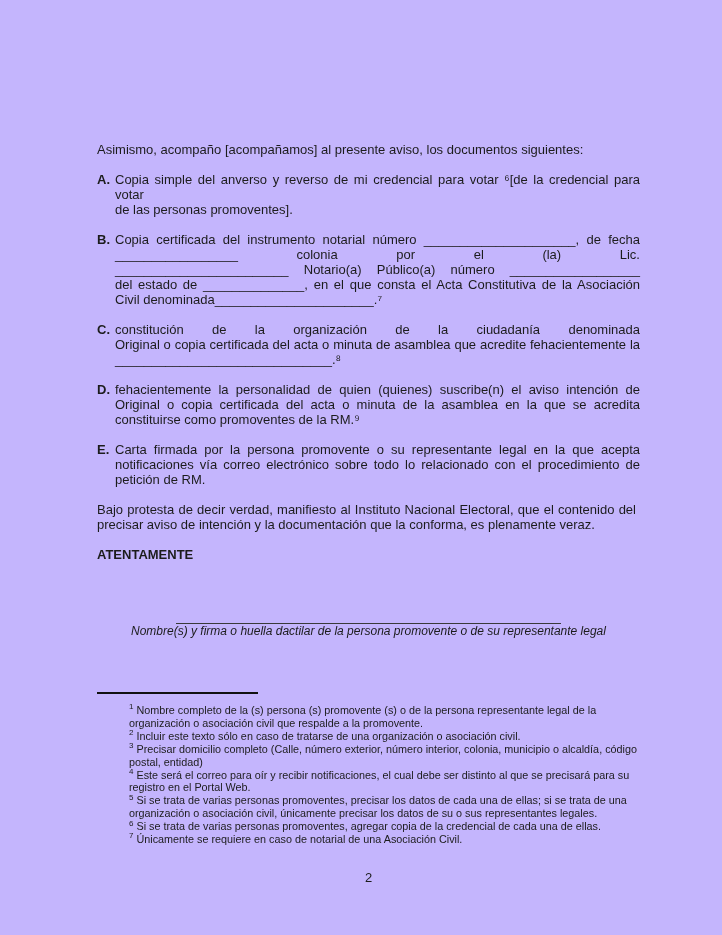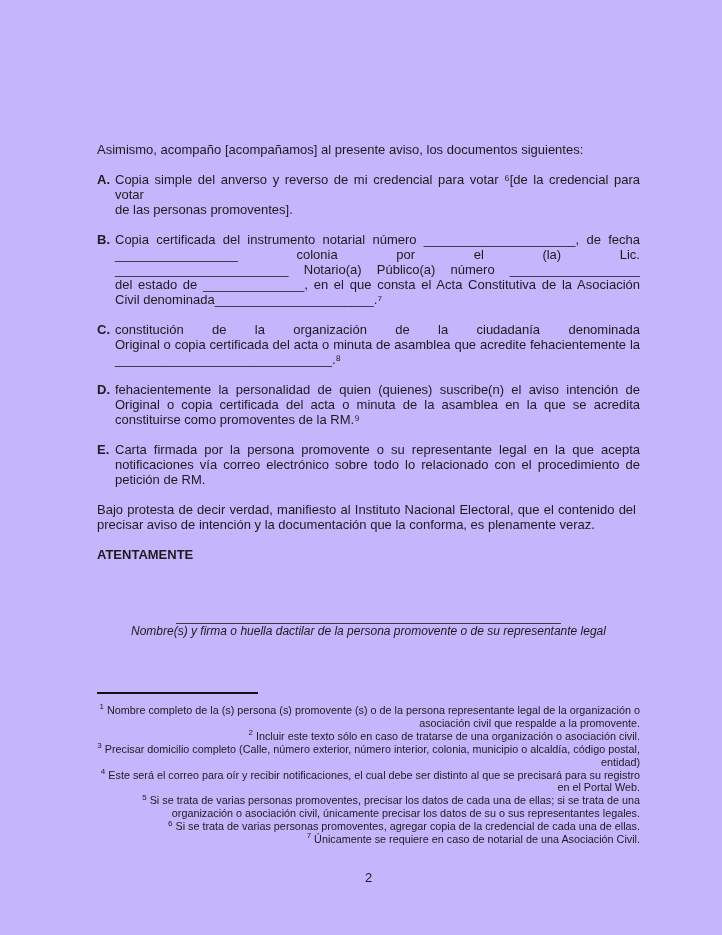--- a/index.html
+++ b/index.html
@@ -65,21 +65,21 @@
   .fn-separator {
     width: 161px;
     border-top: 2px solid #111;
     margin-top: 54px;
   }
   .footnotes {
     margin-top: 10px;
     font-size: 10.8px;
     line-height: 12.9px;
   }
-  .fn { text-align: right; }
+  .fn { text-align: left; margin-left: 32px; }
   .fn sup {
     font-size: 8px;
     line-height: 0;
     margin-right: 3px;
   }
   .page-number {
     text-align: center;
     font-size: 13px;
     margin-top: 24px;
   }

